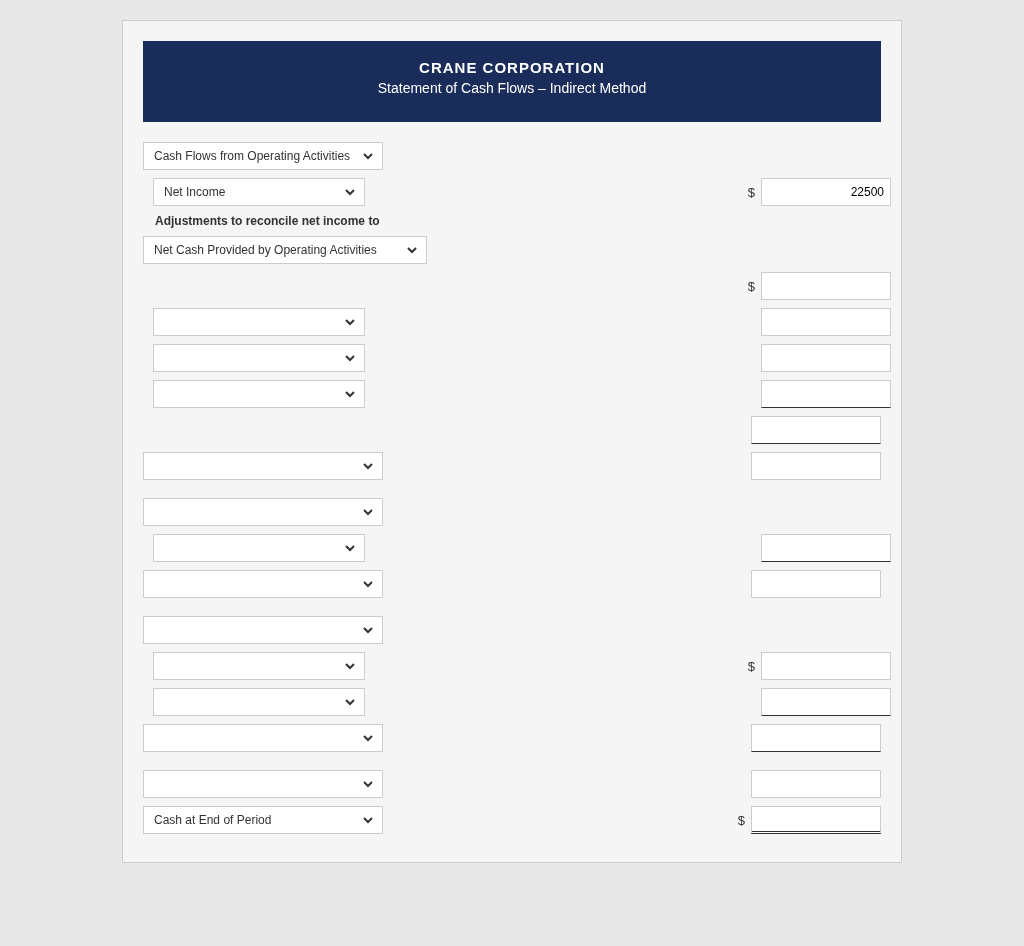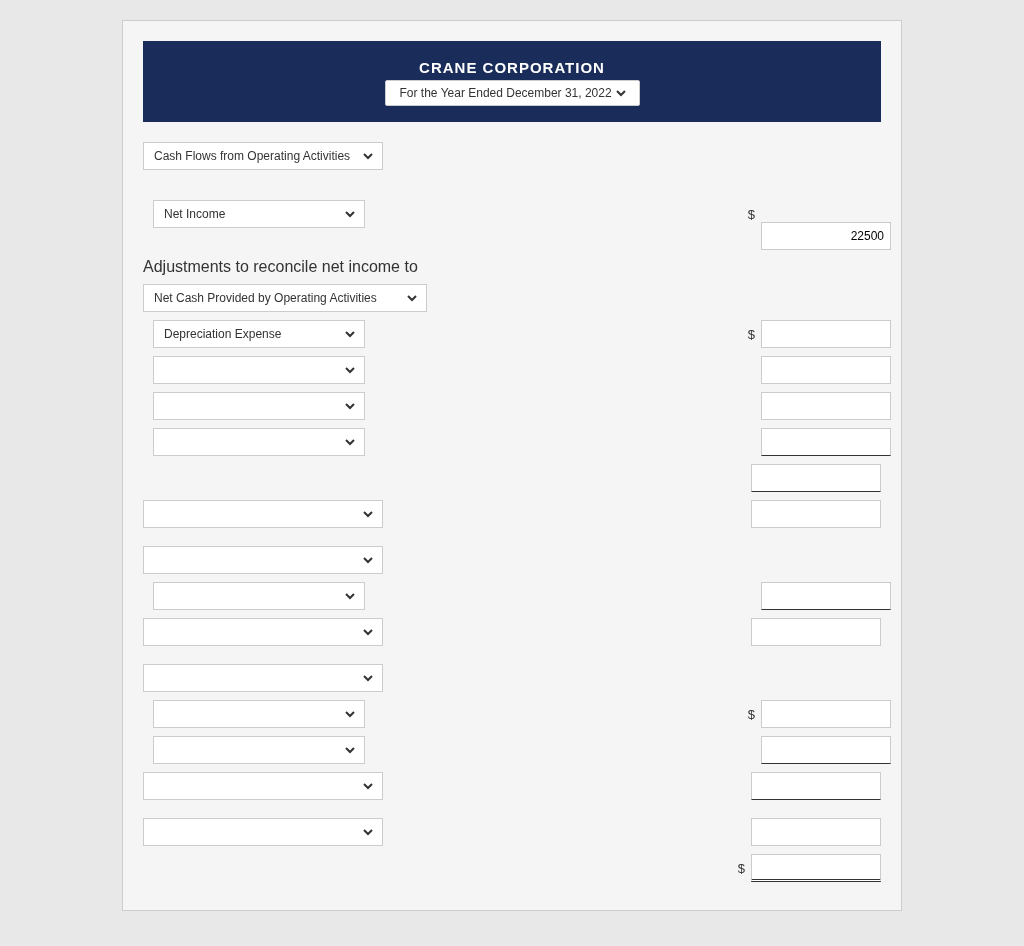--- a/index.html
+++ b/index.html
@@ -80,23 +80,24 @@
     .input-field {
       border: 1px solid #ccc;
       background: white;
       padding: 4px 6px;
       font-size: 12px;
       height: 28px;
       text-align: right;
     }
     .input-large { width: 130px; }
     .adjustments-label {
-      font-size: 16px;
-      color: #333;
-      margin: 8px 0 8px 0;
+      font-size: 12px;
+      color: #333;
+      margin: 8px 0 8px 12px;
+      font-weight: bold;
     }
     .indent-1 { margin-left: 10px; }
     .line-below {
       border-bottom: 1px solid #333;
     }
     .double-line {
       border-bottom: 3px double #333;
     }
     .spacer { height: 10px; }
     .flex-row {
@@ -107,62 +108,53 @@
     }
     .spacer-col { flex: 1; }
   </style>
 </head>
 <body>
 
 <div class="page-container">
 
   <div class="header">
     <div class="header-title">CRANE CORPORATION</div>
-    <div class="header-dropdown">
-      <select>
-        <option>For the Year Ended December 31, 2022</option>
-      </select>
-    </div>
+    <div class="header-subtitle">Statement of Cash Flows – Indirect Method</div>
   </div>
 
   <div class="flex-row">
     <div class="dropdown-field dropdown-wide">
       <select>
         <option>Cash Flows from Operating Activities</option>
       </select>
     </div>
   </div>
 
   <div class="flex-row indent-1">
     <div class="dropdown-field dropdown-medium">
       <select>
         <option>Net Income</option>
       </select>
     </div>
     <div class="spacer-col"></div>
     <span class="dollar-sign">$</span>
-    <input type="text" class="input-field input-large" value="22500" style="width: 130px; margin-top: 44px;">
+    <input type="text" class="input-field input-large" value="22500" style="width: 130px;">
   </div>
 
   <div class="adjustments-label">Adjustments to reconcile net income to</div>
 
   <div class="flex-row">
     <div class="dropdown-field" style="width:284px;">
       <select>
         <option>Net Cash Provided by Operating Activities</option>
       </select>
     </div>
   </div>
 
   <div class="flex-row indent-1">
-    <div class="dropdown-field dropdown-medium">
-      <select>
-        <option>Depreciation Expense</option>
-      </select>
-    </div>
     <div class="spacer-col"></div>
     <span class="dollar-sign">$</span>
     <input type="text" class="input-field" style="width: 130px;" value="">
   </div>
 
   <div class="flex-row indent-1">
     <div class="dropdown-field dropdown-medium">
       <select><option></option></select>
     </div>
     <div class="spacer-col"></div>
@@ -260,18 +252,23 @@
   <div class="flex-row">
     <div class="dropdown-field dropdown-wide">
       <select><option></option></select>
     </div>
     <div style="flex:1"></div>
     <input type="text" class="input-field" style="width: 130px;" value="">
   </div>
 
 
   <div class="flex-row">
+    <div class="dropdown-field dropdown-wide">
+      <select>
+        <option>Cash at End of Period</option>
+      </select>
+    </div>
     <div style="flex:1"></div>
     <span class="dollar-sign">$</span>
     <input type="text" class="input-field double-line" style="width: 130px;" value="">
   </div>
 
 </div>
 
 </body></html>

